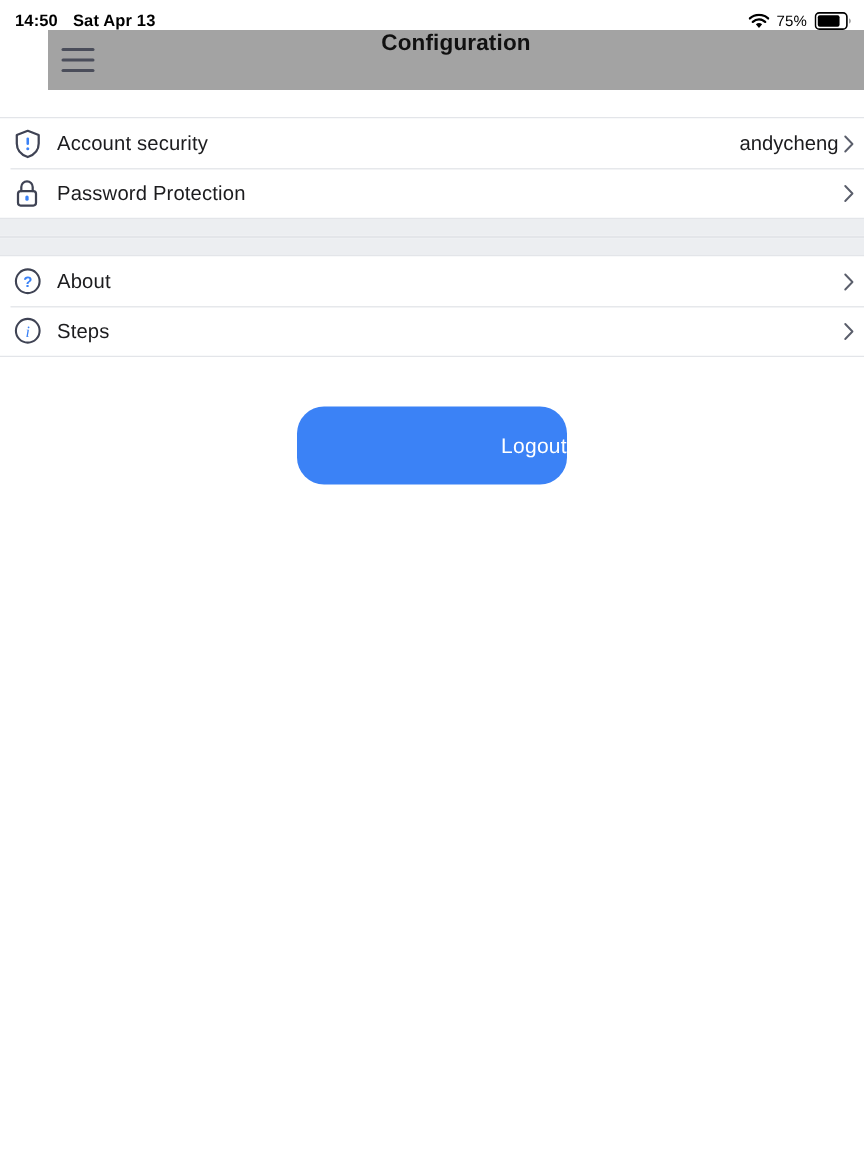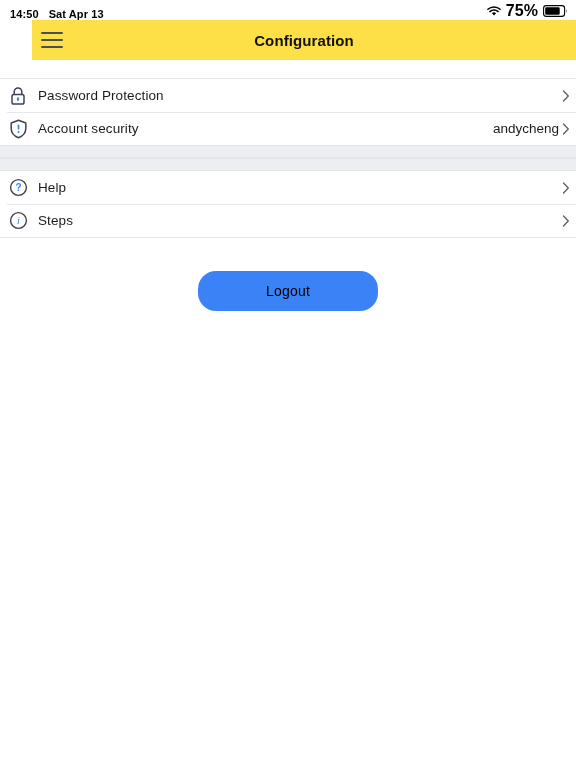--- a/index.html
+++ b/index.html
@@ -32,32 +32,31 @@
     letter-spacing: .1px;
   }
   .sb-time { margin-right: 10px; }
   .sb-date { font-weight: 600; margin-top: 14px; }
   .sb-right {
     margin-left: auto;
     display: flex;
     align-items: center;
     gap: 5px;
   }
-  .sb-batt-pct { font-weight: 700; font-size: 16px; }
+  .sb-batt-pct { font-weight: 400; font-size: 10px; }
 
   .wifi-icon { display: block; }
   .batt-icon { display: block; }
 
   
   .navbar {
     position: relative;
     height: 40px;
     display: flex;
-    align-items: center;
-    background: #fde047;
+    background: #a3a3a3;
     margin-left: 32px;
   }
   .hamburger {
     position: absolute;
     left: 9px;
     top: 50%;
     transform: translateY(-50%);
     width: 22px;
     height: 16px;
     display: flex;
@@ -143,29 +142,30 @@
   }
 
   
   .logout-wrap {
     display: flex;
     justify-content: center;
     margin-top: 33px;
   }
   .logout-btn {
     width: 180px;
-    height: 40px;
+    height: 52px;
     border: none;
     border-radius: 18px;
     background: #3b82f6;
-    color: #000000;
+    color: #ffffff;
     font-size: 14px;
     font-family: "Liberation Sans", sans-serif;
     letter-spacing: .2px;
     cursor: pointer;
+    text-align: right;
   }
 </style>
 </head>
 <body>
 
 <div id="app">
 
   <div class="statusbar">
     <span class="sb-time">14:50</span>
     <span class="sb-date">Sat Apr 13</span>
@@ -196,56 +196,56 @@
     </div>
     <div class="nav-title">Configuration</div>
   </div>
 
   <div class="gap-top" style="height:18px;background:#ffffff;"></div>
 
   <div class="section">
 
     <div class="row">
       <span class="row-icon">
+        <svg width="19" height="20" viewBox="0 0 19 20">
+          <path d="M9.5 1.2 L16.8 4 V9.6 c0 4.6 -3.1 7.6 -7.3 9.1 C5.3 17.2 2.2 14.2 2.2 9.6 V4 Z" fill="none" stroke="#3f4354" stroke-width="1.5" stroke-linejoin="round"></path>
+          <rect x="8.65" y="5.6" width="1.7" height="5" rx="0.85" fill="#3b82f6"></rect>
+          <circle cx="9.5" cy="13.1" r="1" fill="#3b82f6"></circle>
+        </svg>
+      </span>
+      <span class="row-label">Account security</span>
+      <span class="row-right">
+        <span class="row-value">andycheng</span>
+        <span>
+          <svg class="chev" viewBox="0 0 12 16">
+              <path d="M3.5 3 L8.3 8 L3.5 13" fill="none" stroke="#5a5e6b" stroke-width="1.3" stroke-linecap="round" stroke-linejoin="round"></path>
+            </svg>
+        </span>
+      </span>
+    </div>
+
+    <div class="row">
+      <span class="row-icon">
         <svg width="18" height="20" viewBox="0 0 18 20">
           <path d="M5.2 8.4 V5.7 a3.8 3.8 0 0 1 7.6 0 V8.4" fill="none" stroke="#3f4354" stroke-width="1.5" stroke-linecap="round"></path>
           <rect x="3" y="8.4" width="12" height="9.6" rx="1.8" fill="none" stroke="#3f4354" stroke-width="1.5"></rect>
           <rect x="7.9" y="11.3" width="2.2" height="3.6" rx="1.1" fill="#3b82f6"></rect>
         </svg>
       </span>
       <span class="row-label">Password Protection</span>
       <span class="row-right">
         <span class="row-value"></span>
         <span>
           <svg class="chev" viewBox="0 0 12 16">
               <path d="M3.5 3 L8.3 8 L3.5 13" fill="none" stroke="#5a5e6b" stroke-width="1.3" stroke-linecap="round" stroke-linejoin="round"></path>
             </svg>
         </span>
       </span>
     </div>
 
-    <div class="row">
-      <span class="row-icon">
-        <svg width="19" height="20" viewBox="0 0 19 20">
-          <path d="M9.5 1.2 L16.8 4 V9.6 c0 4.6 -3.1 7.6 -7.3 9.1 C5.3 17.2 2.2 14.2 2.2 9.6 V4 Z" fill="none" stroke="#3f4354" stroke-width="1.5" stroke-linejoin="round"></path>
-          <rect x="8.65" y="5.6" width="1.7" height="5" rx="0.85" fill="#3b82f6"></rect>
-          <circle cx="9.5" cy="13.1" r="1" fill="#3b82f6"></circle>
-        </svg>
-      </span>
-      <span class="row-label">Account security</span>
-      <span class="row-right">
-        <span class="row-value">andycheng</span>
-        <span>
-          <svg class="chev" viewBox="0 0 12 16">
-              <path d="M3.5 3 L8.3 8 L3.5 13" fill="none" stroke="#5a5e6b" stroke-width="1.3" stroke-linecap="round" stroke-linejoin="round"></path>
-            </svg>
-        </span>
-      </span>
-    </div>
-
   </div>
 
   <div class="gap"></div>
 
   <div class="section">
 
 
 
   </div>
 
@@ -253,21 +253,21 @@
 
   <div class="section">
 
     <div class="row">
       <span class="row-icon">
         <svg width="19" height="19" viewBox="0 0 19 19">
           <circle cx="9.5" cy="9.5" r="7.9" fill="none" stroke="#3f4354" stroke-width="1.4"></circle>
           <text x="9.5" y="13.4" text-anchor="middle" font-family="Liberation Sans, sans-serif" font-size="10" font-weight="bold" fill="#3b82f6">?</text>
         </svg>
       </span>
-      <span class="row-label">Help</span>
+      <span class="row-label">About</span>
       <span class="row-right">
         <span class="row-value"></span>
         <span>
           <svg class="chev" viewBox="0 0 12 16">
               <path d="M3.5 3 L8.3 8 L3.5 13" fill="none" stroke="#5a5e6b" stroke-width="1.3" stroke-linecap="round" stroke-linejoin="round"></path>
             </svg>
         </span>
       </span>
     </div>
 

